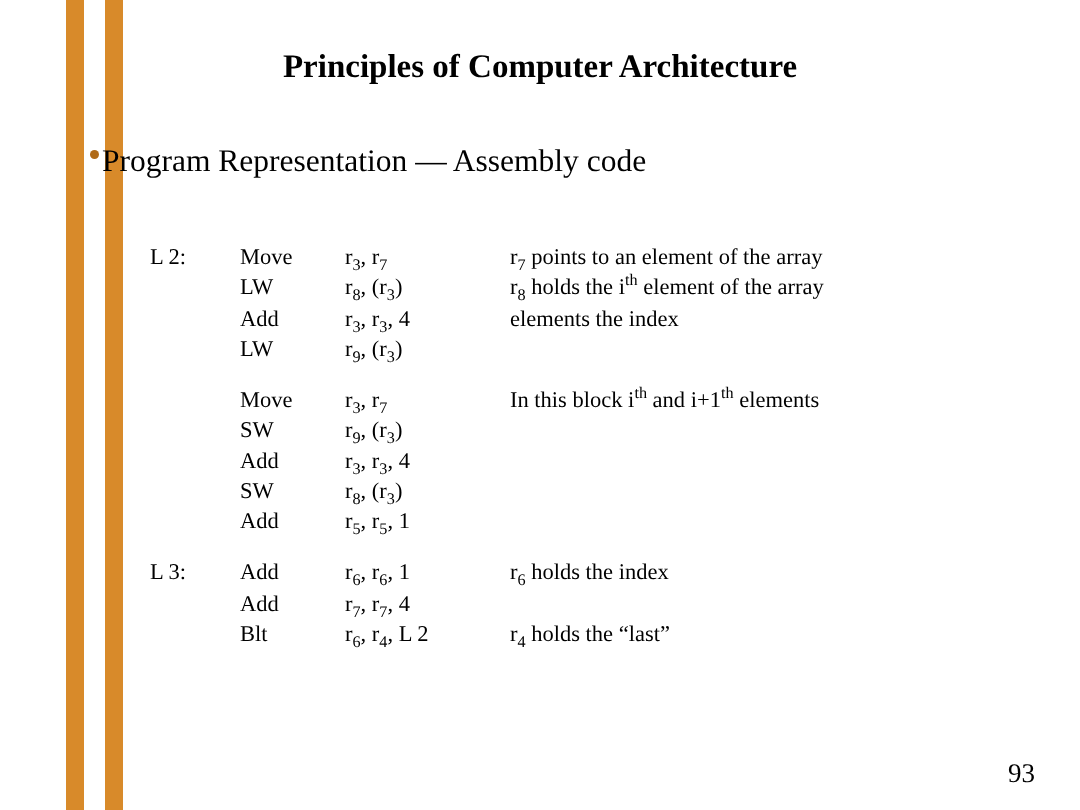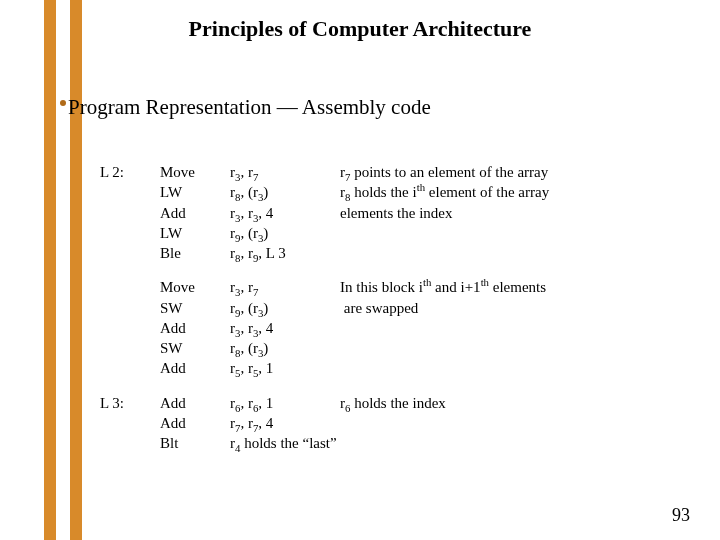--- a/index.html
+++ b/index.html
@@ -17,21 +17,21 @@
     position: absolute;
     top: 0;
     width: 12px;
     height: 540px;
     background: #d88a2a;
   }
   .accent-1 { left: 44px; }
   .accent-2 { left: 70px; }
   .title {
     position: absolute;
-    top: 16px;
+    top: 31px;
     left: 0;
     right: 0;
     text-align: center;
     font-size: 22px;
     font-weight: bold;
   }
   .section {
     position: absolute;
     top: 95px;
     left: 68px;
@@ -100,38 +100,31 @@
       <div class="col-label"></div>
       <div class="col-op">Add</div>
       <div class="col-args">r<sub>3</sub>, r<sub>3</sub>, 4</div>
       <div class="col-note">elements the index</div>
     </div>
     <div class="row">
       <div class="col-label"></div>
       <div class="col-op">LW</div>
       <div class="col-args">r<sub>9</sub>, (r<sub>3</sub>)</div>
     </div>
-    <div class="row">
-      <div class="col-label"></div>
-      <div class="col-op">Ble</div>
-      <div class="col-args">r<sub>8</sub>, r<sub>9</sub>, L 3</div>
-      <div class="col-note"></div>
-    </div>
     <div class="block-gap"></div>
     <div class="row">
       <div class="col-label"></div>
       <div class="col-op">Move</div>
       <div class="col-args">r<sub>3</sub>, r<sub>7</sub></div>
       <div class="col-note">In this block i<sup>th</sup> and i+1<sup>th</sup> elements</div>
     </div>
     <div class="row">
       <div class="col-label"></div>
       <div class="col-op">SW</div>
       <div class="col-args">r<sub>9</sub>, (r<sub>3</sub>)</div>
-      <div class="col-note">&nbsp;are swapped</div>
     </div>
     <div class="row">
       <div class="col-label"></div>
       <div class="col-op">Add</div>
       <div class="col-args">r<sub>3</sub>, r<sub>3</sub>, 4</div>
       <div class="col-note"></div>
     </div>
     <div class="row">
       <div class="col-label"></div>
       <div class="col-op">SW</div>
@@ -153,17 +146,18 @@
     </div>
     <div class="row">
       <div class="col-label"></div>
       <div class="col-op">Add</div>
       <div class="col-args">r<sub>7</sub>, r<sub>7</sub>, 4</div>
       <div class="col-note"></div>
     </div>
     <div class="row">
       <div class="col-label"></div>
       <div class="col-op">Blt</div>
+      <div class="col-args">r<sub>6</sub>, r<sub>4</sub>, L 2</div>
       <div class="col-note">r<sub>4</sub> holds the “last”</div>
     </div>
   </div>
 
 <div class="pagenum">93</div>
 
 </body></html>

